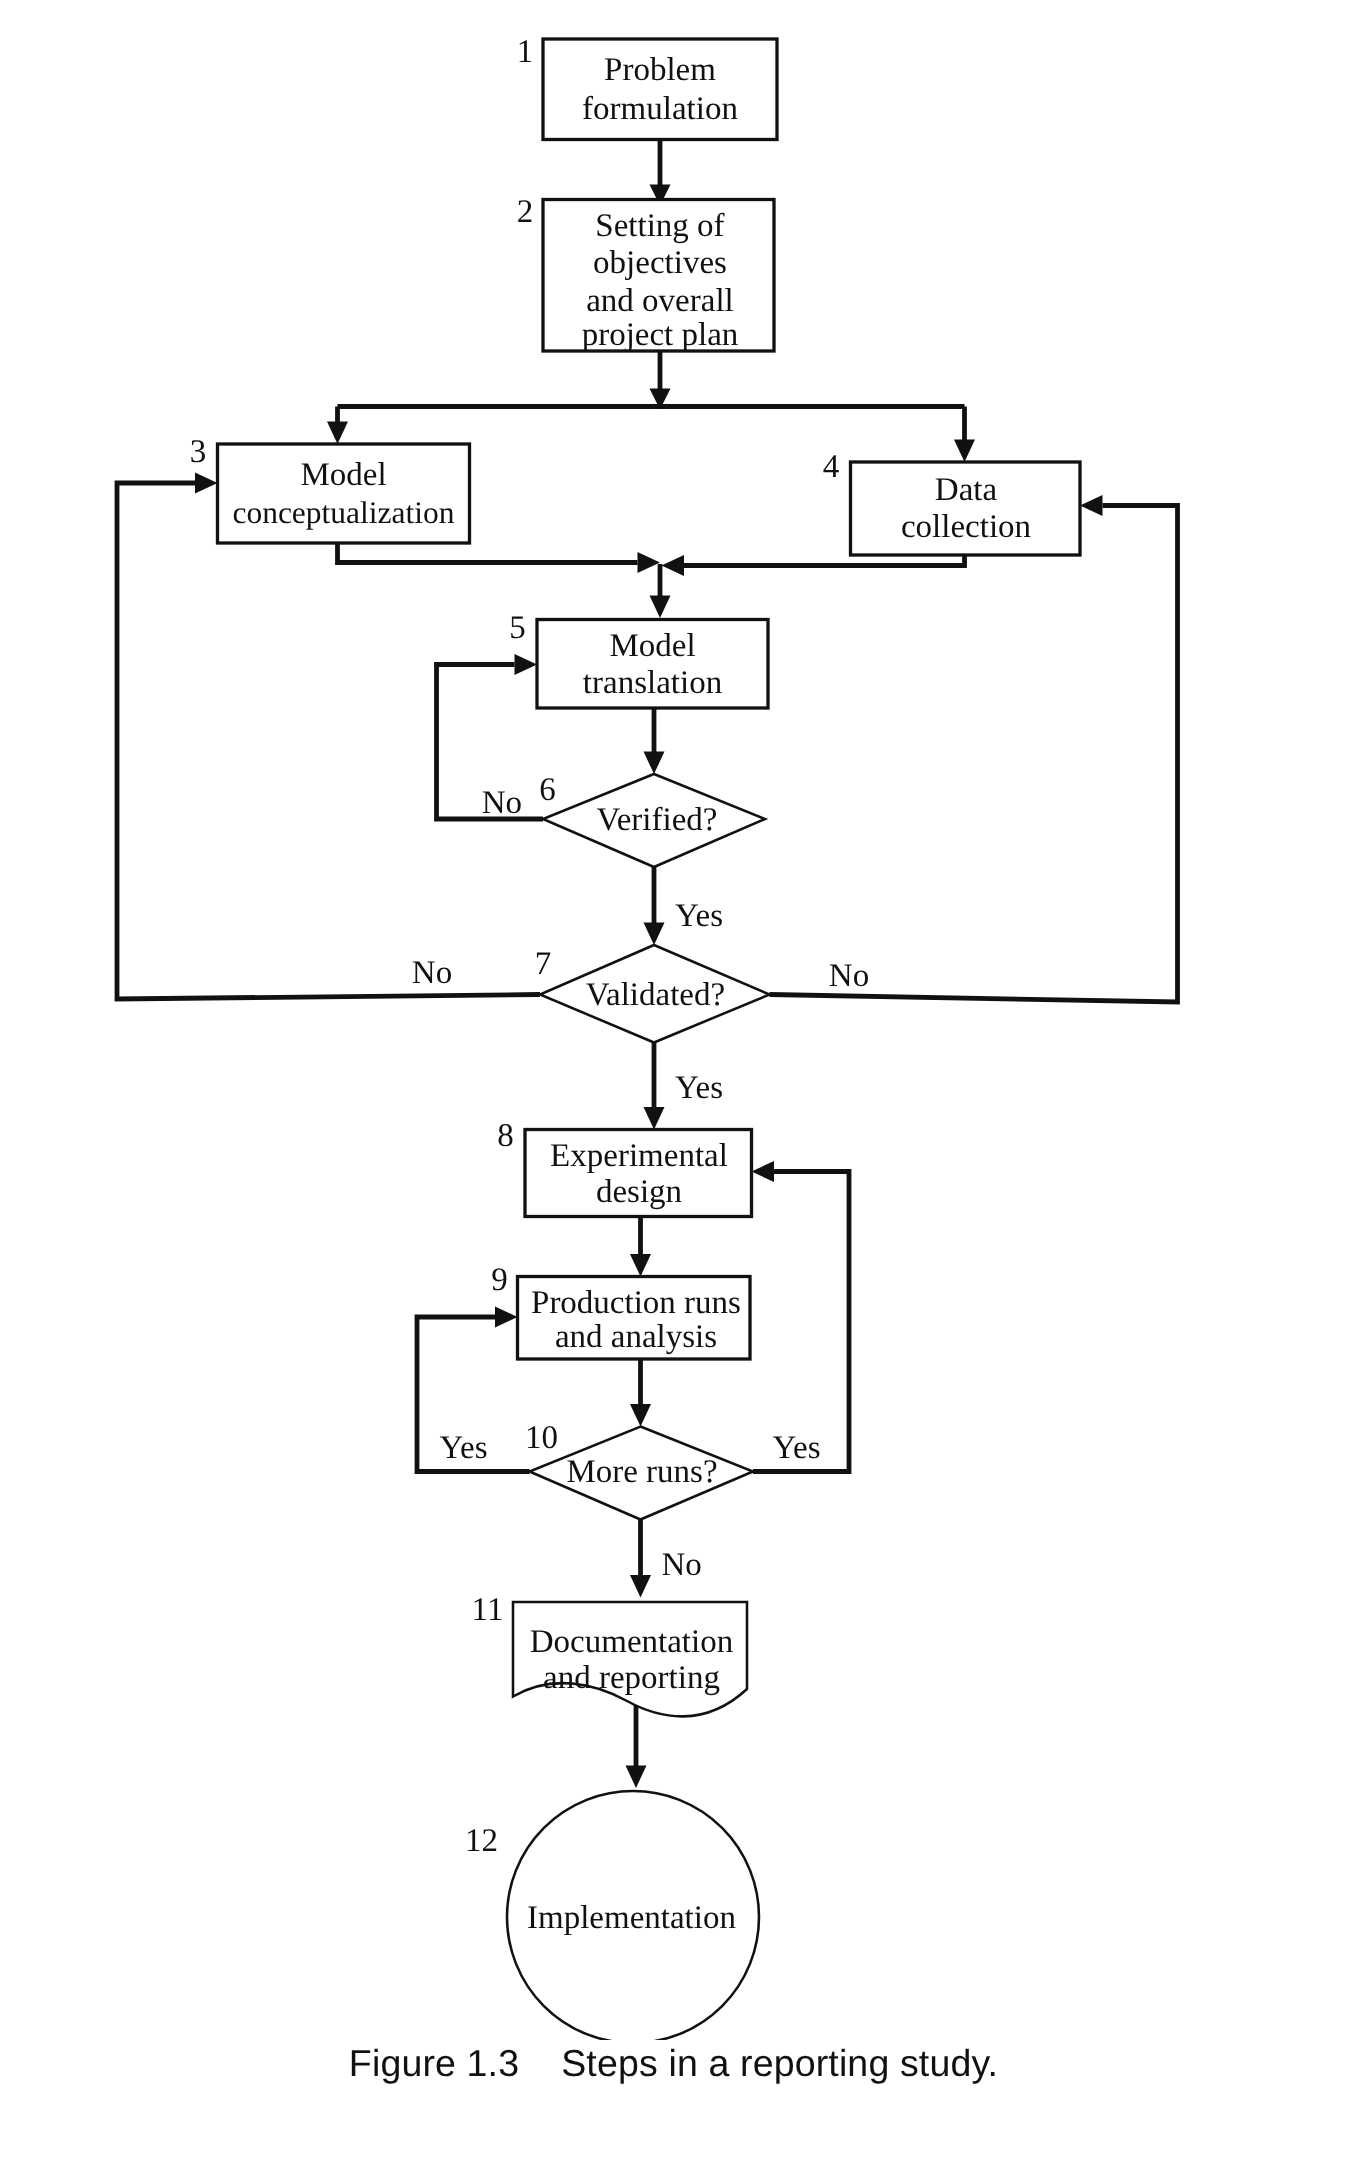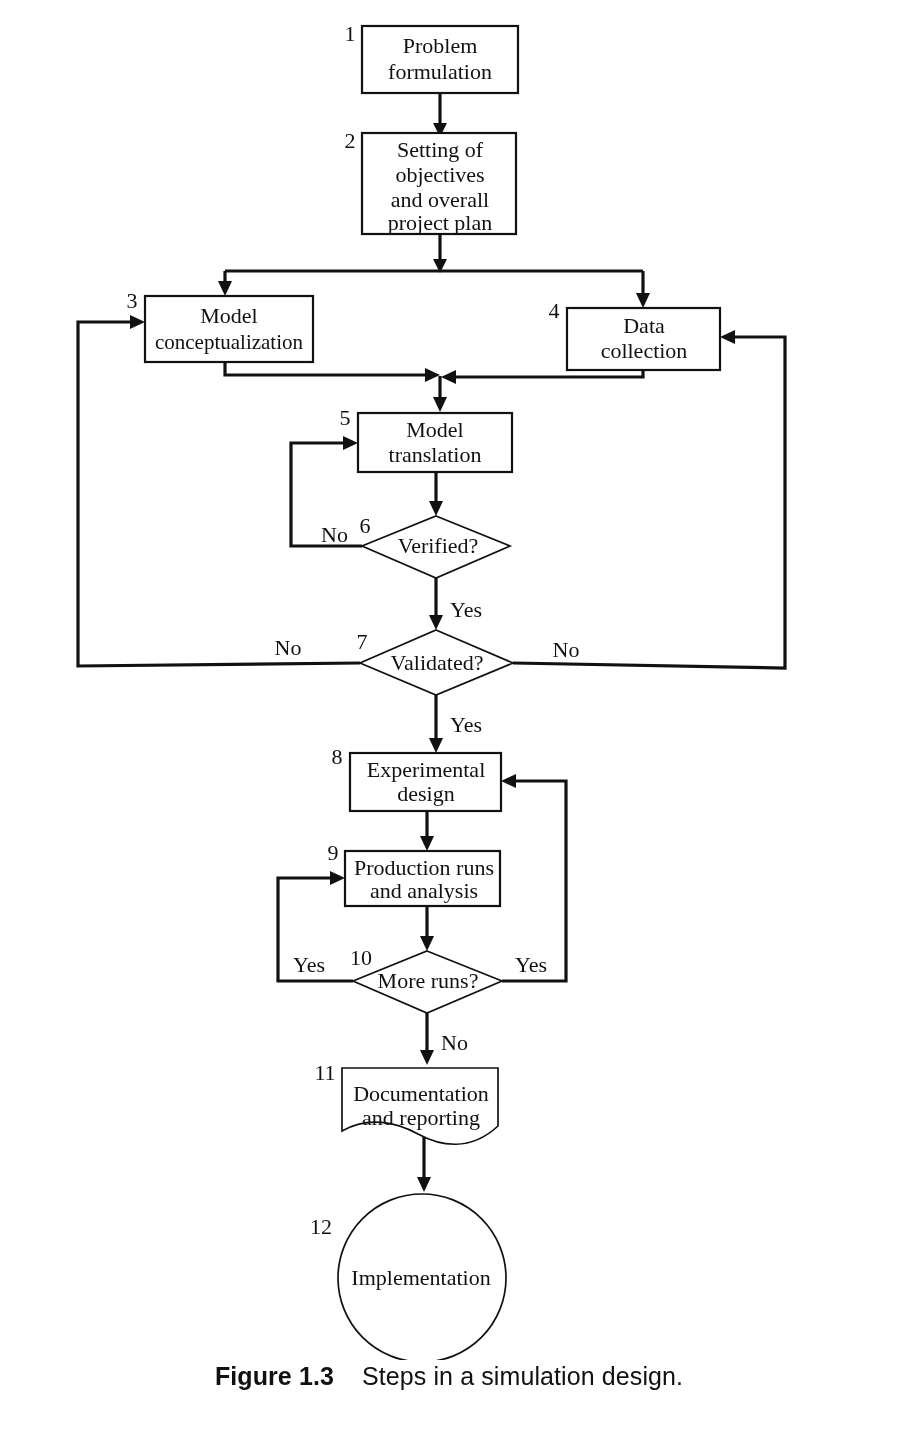--- a/index.html
+++ b/index.html
@@ -79,21 +79,21 @@
     left: 0;
     top: 1362px;
     width: 898px;
     text-align: center;
     font-family: "Liberation Sans", "DejaVu Sans", sans-serif;
     font-size: 25px;
     color: #111111;
     letter-spacing: 0.1px;
   }
   #caption .cap-label {
-    font-weight: bold;
+    font-weight: normal;
     margin-right: 28px;
   }
 </style>
 </head>
 <body>
 
 <div id="figure-root">
 
   <svg class="flow" viewBox="0 0 898 1360">
 
@@ -279,16 +279,16 @@
     <text class="edge-label mid" x="288" y="650">No</text>
     <text class="edge-label mid" x="566" y="652">No</text>
     <text class="edge-label start" x="450" y="727">Yes</text>
     <text class="edge-label mid" x="309" y="967">Yes</text>
     <text class="edge-label mid" x="531" y="967">Yes</text>
     <text class="edge-label start" x="441" y="1045">No</text>
 
   </svg>
 
   <div id="caption">
-    <span class="cap-label">Figure 1.3</span><span class="cap-text">Steps in a simulation design.</span>
+    <span class="cap-label">Figure 1.3</span><span class="cap-text">Steps in a reporting study.</span>
   </div>
 
 </div>
 
 </body></html>

